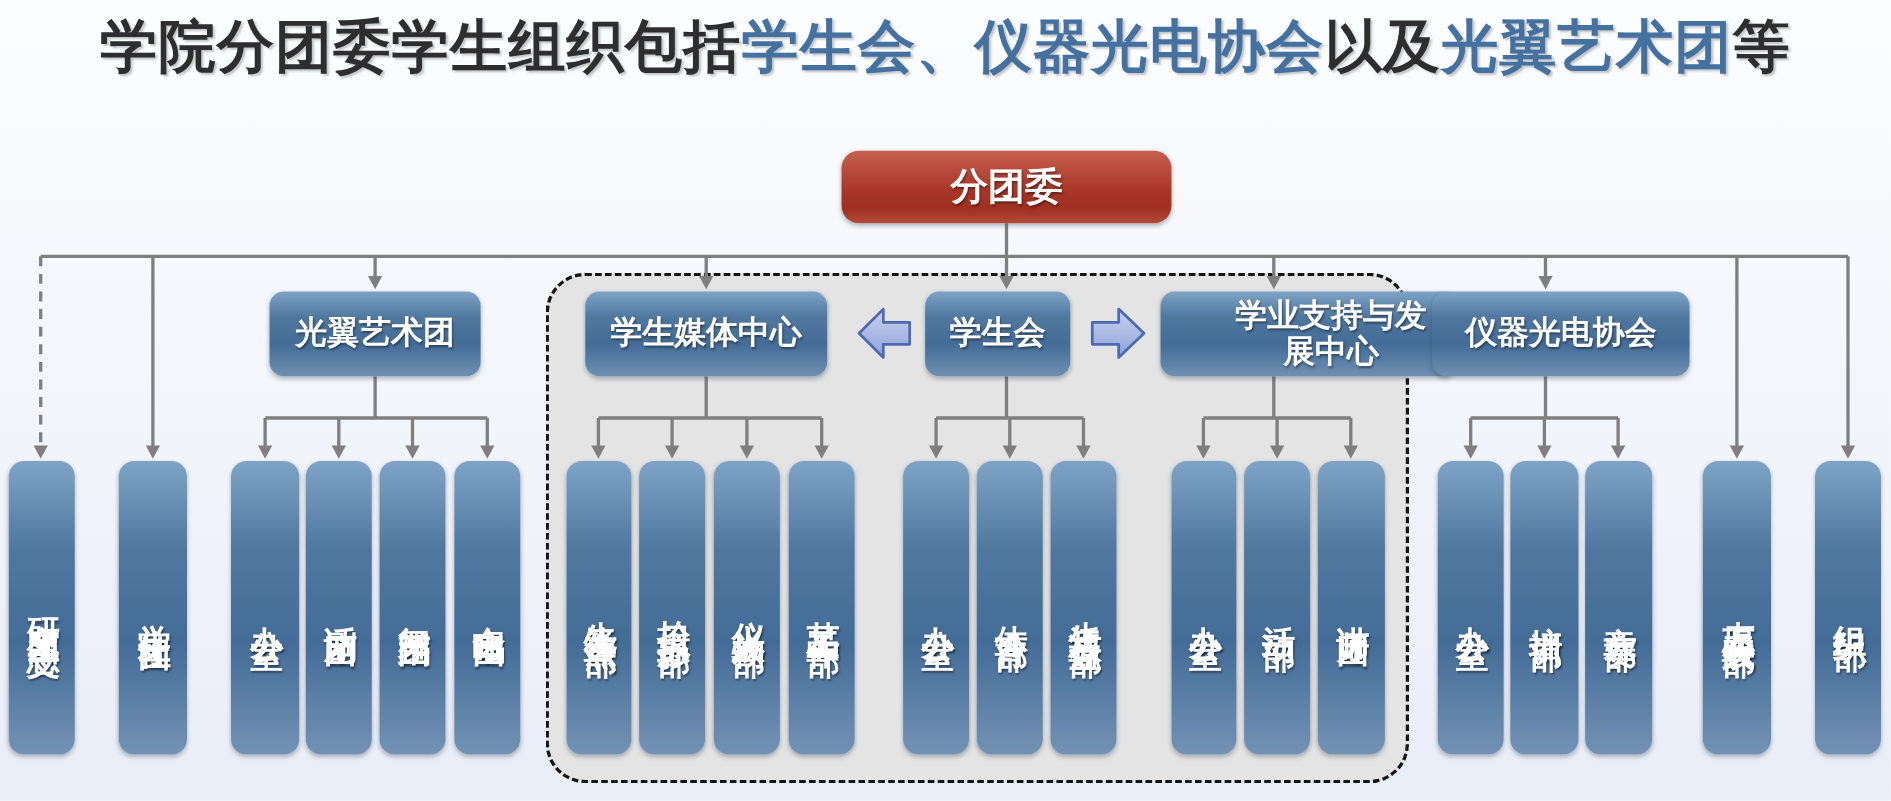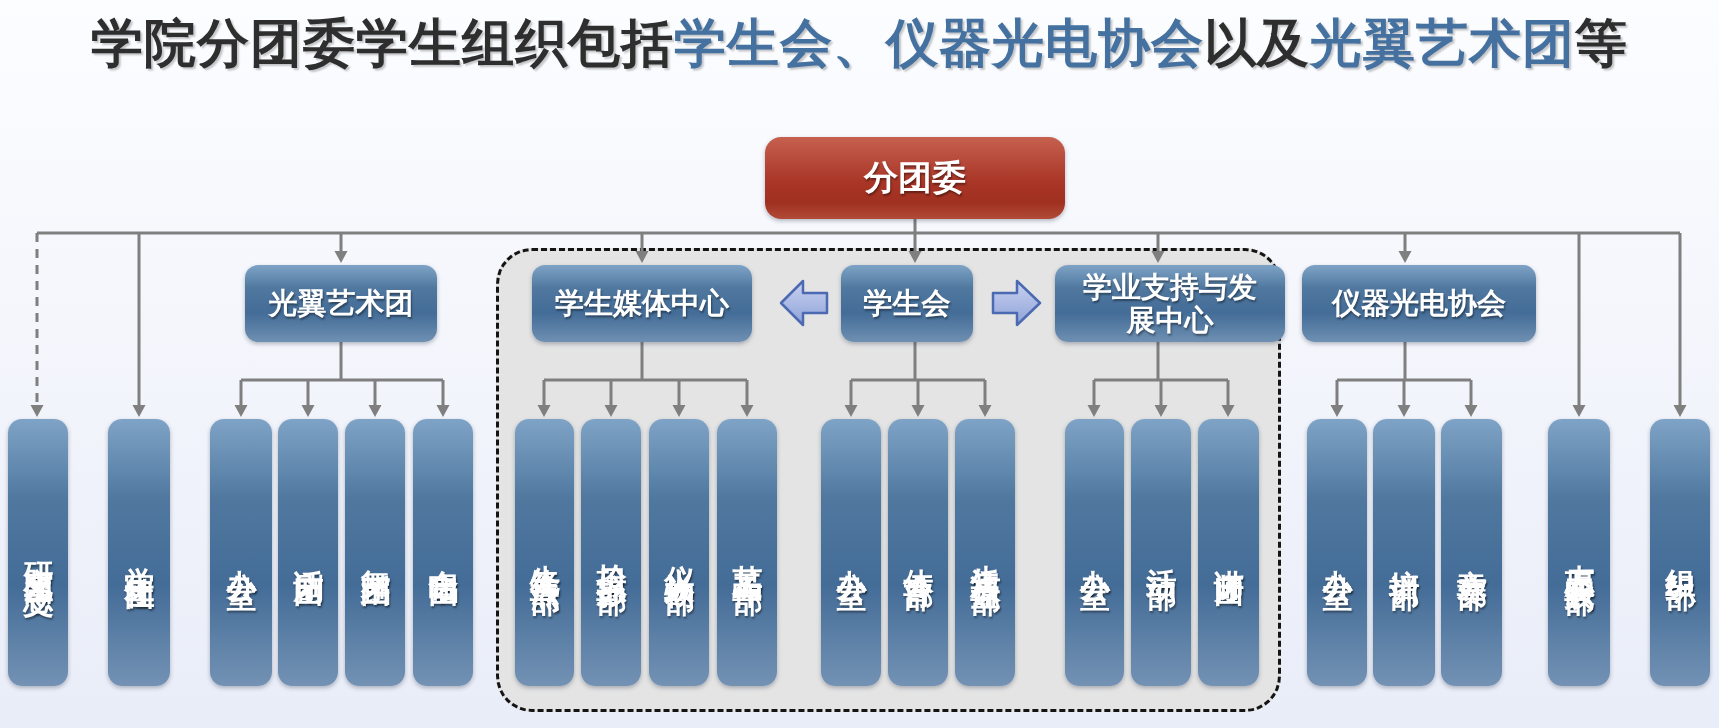--- a/index.html
+++ b/index.html
@@ -24,21 +24,21 @@
   
   svg.wires{position:absolute;left:0;top:0;z-index:2;pointer-events:none;}
   
   .node{
     position:absolute;display:flex;align-items:center;justify-content:center;
     color:#fff;font-weight:bold;text-align:center;z-index:3;
     box-shadow:0 2px 4px rgba(50,60,80,.35);
     text-shadow:1px 2px 2px rgba(0,0,0,.4);
   }
   .root{
-    top:137px;height:82px;border-radius:16px;font-size:34px;
+    top:137px;height:66px;border-radius:16px;font-size:34px;
     background:linear-gradient(180deg,#c6604f 0%,#a93627 55%,#a03020 80%,#b14b38 100%);
   }
   .lvl2{
     top:265px;height:77px;border-radius:13px;font-size:29px;line-height:1.12;
     background:linear-gradient(180deg,#7ea3c6 0%,#50789f 30%,#436c97 62%,#6f90b2 100%);
   }
   .leaf{
     top:419px;height:267px;border-radius:14px;font-size:30px;
     background:linear-gradient(180deg,#7ea3c6 0%,#50789f 30%,#436c97 62%,#7392b4 100%);
     writing-mode:vertical-rl;text-orientation:upright;letter-spacing:5px;
@@ -116,21 +116,21 @@
       <polygon points="827,293 803,293 803,281 781,303 803,325 803,313 827,313"></polygon>
       <polygon points="993,293 1017,293 1017,281 1040,303 1017,325 1017,313 993,313"></polygon>
     </g>
   </svg>
 
   <div class="node root" style="left:765px;width:300px;">分团委</div>
 
   <div class="node lvl2" style="left:245px;width:192px;">光翼艺术团</div>
   <div class="node lvl2" style="left:532px;width:220px;text-align:center;">学生媒体中心</div>
   <div class="node lvl2" style="left:841px;width:132px;">学生会</div>
-  <div class="node lvl2" style="left:1055px;width:230px;">
+  <div class="node lvl2" style="left:1055px;width:230px;padding-left:40px;">
       <span class="wrap2">学业支持与发展中心</span>
     </div>
   <div class="node lvl2" style="left:1302px;width:234px;">仪器光电协会</div>
 
   <div class="node leaf" style="left:8px;width:60px;">研究生团总支</div>
   <div class="node leaf" style="left:108px;width:62px;">学生社团</div>
   <div class="node leaf" style="left:1548px;width:62px;">志愿实践部</div>
   <div class="node leaf" style="left:1650px;width:60px;">组织部</div>
 
   <div class="node leaf" style="left:210px;width:62px;">办公室</div>

